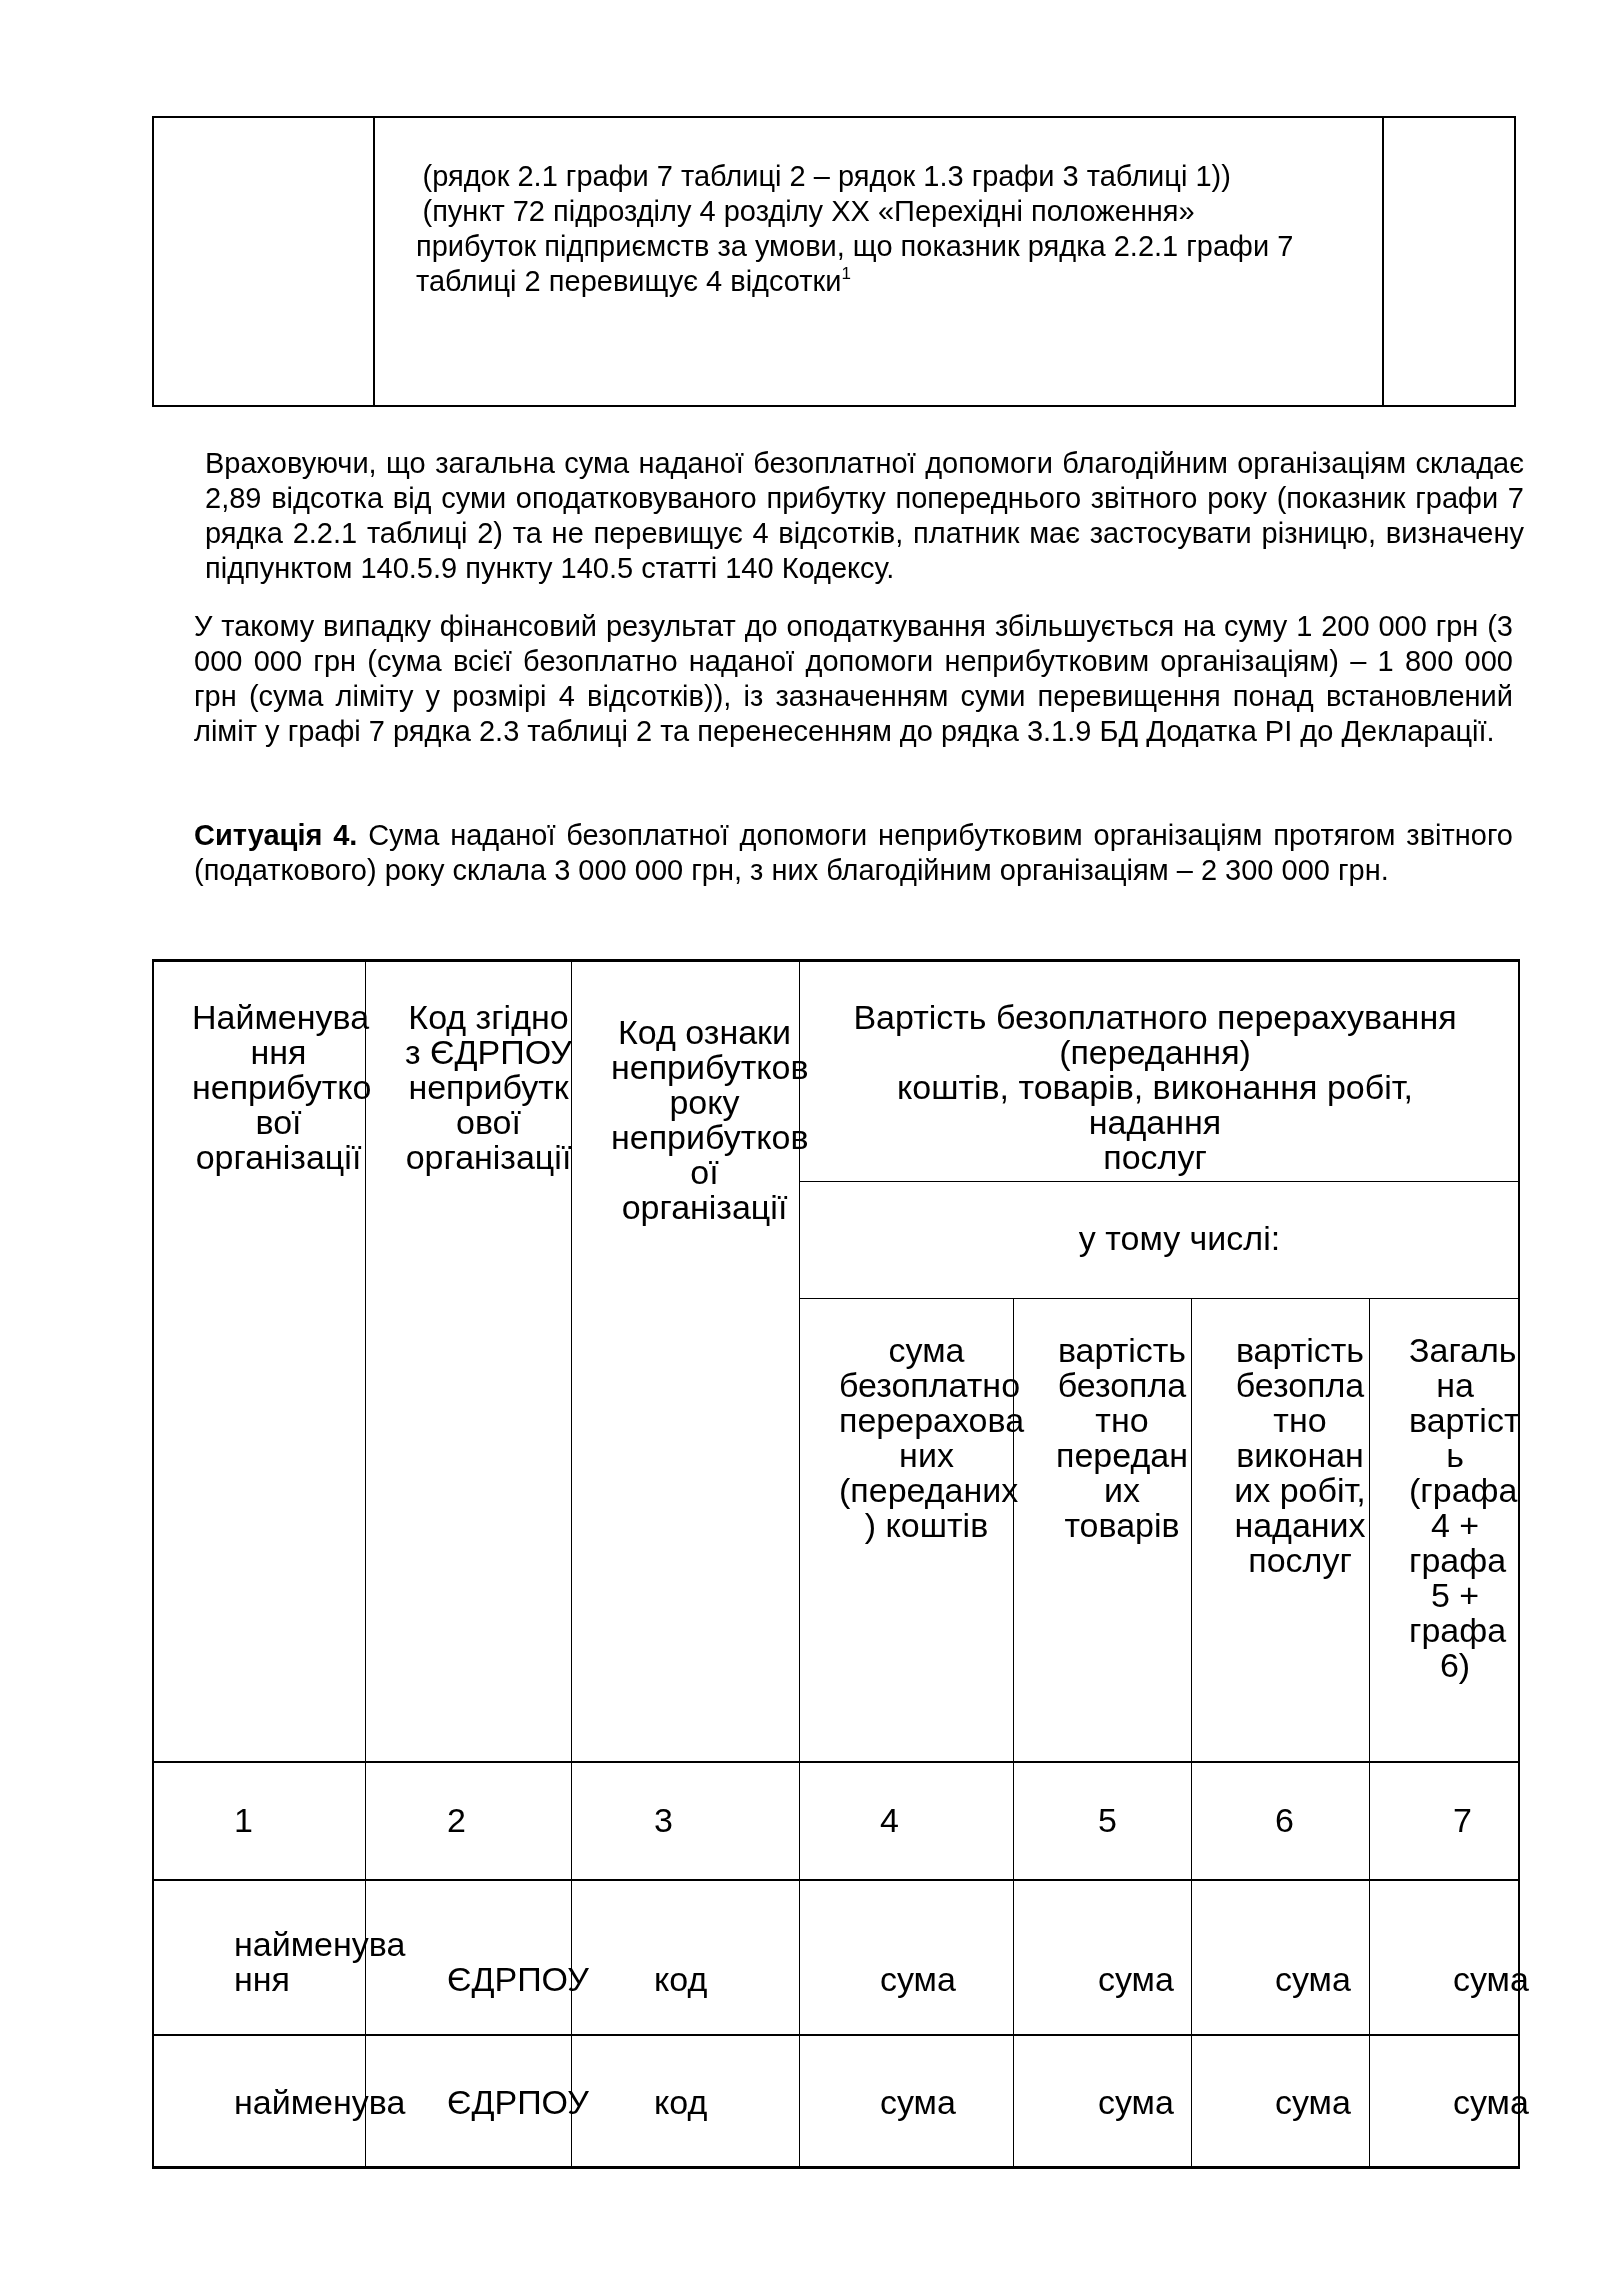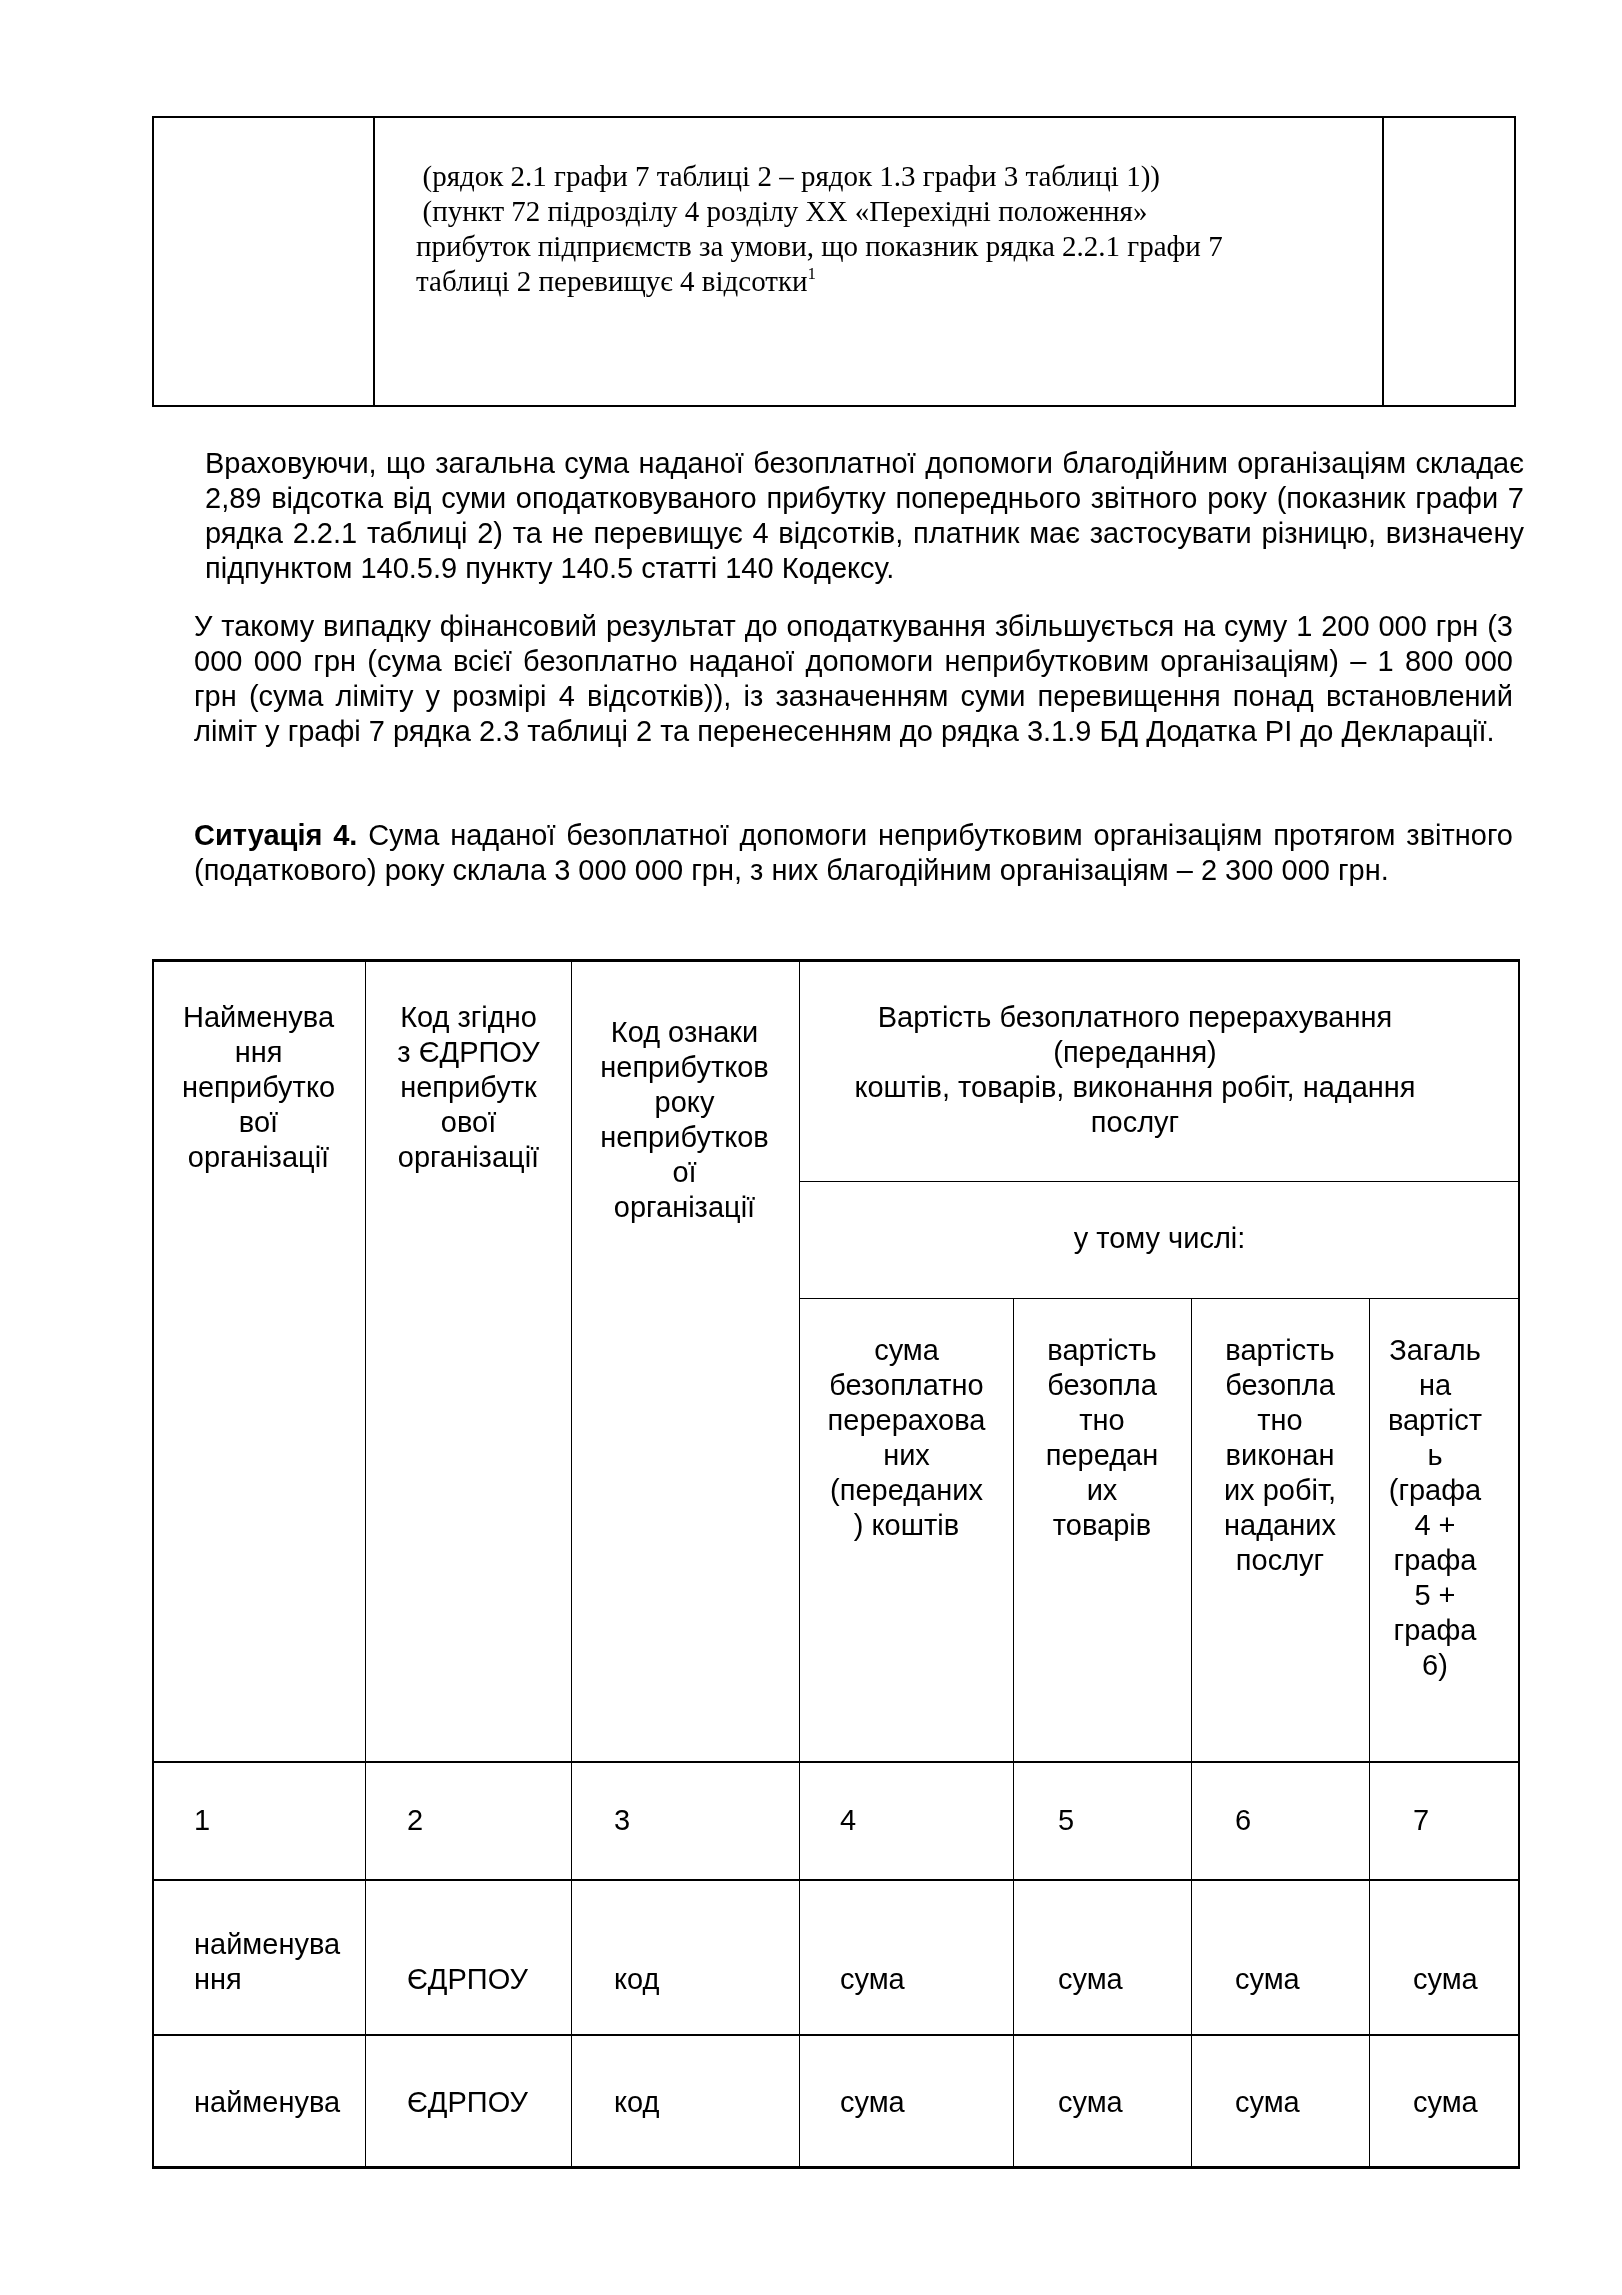--- a/index.html
+++ b/index.html
@@ -1,18 +1,18 @@
 <!DOCTYPE html>
 <html style="font-size:10.5px"><head>
 <meta charset="utf-8">
 <style>
   html, body { margin:0; padding:0; background:#ffffff; }
   body { width:1623px; height:2295px; position:relative; overflow:hidden;
          font-family:"Liberation Sans", sans-serif; color:#000; }
-  .abs { position:absolute;font-family:Liberation Serif, serif; }
+  .abs { position:absolute; }
   
   #top-table { left:152px; top:116px; width:1364px; height:291px;
                border:2.6px solid #000; box-sizing:border-box; }
   #top-table .div1 { position:absolute; left:219px; top:0; bottom:0; border-left:2px solid #000; }
   #top-table .div2 { position:absolute; left:1228px; top:0; bottom:0; border-left:2px solid #000; }
   #top-table .cell-text { position:absolute; left:262px; top:41px; width:942px;
                           font-size:29px; line-height:35px; }
   #top-table .cell-text .ln { display:block; white-space:nowrap; }
   #top-table .cell-text .ln.i1 { padding-left:6.5px; }
   #top-table .cell-text .ln.i2 { padding-left:8.5px; }
@@ -23,21 +23,21 @@
   #p1 { top:435px; }
   #p2 { top:609px; }
   #p3 { top:818px; }
   .bold { font-weight:bold; }
   
   #t2 { position:absolute; left:152px; top:959px; width:1368px; height:1210px; }
   .ln-h, .ln-v { position:absolute; background:#000; }
   .ln-h { height:2px; }
   .ln-v { width:2px; }
   .ln-v.thin { width:1.3px; }
-  .t2cell { position:absolute; font-size:29px; line-height:35px; text-align:center; box-sizing:border-box; }
+  .t2cell { position:absolute; font-size:34px; line-height:35px; text-align:center; box-sizing:border-box;padding-left:40px; }
   .t2cell .ln { display:block; }
   .t2left { text-align:left; }
 </style>
 </head>
 <body>
 
 <div id="top-table" class="abs">
   <div class="div1"></div>
   <div class="div2"></div>
   <div class="cell-text">

